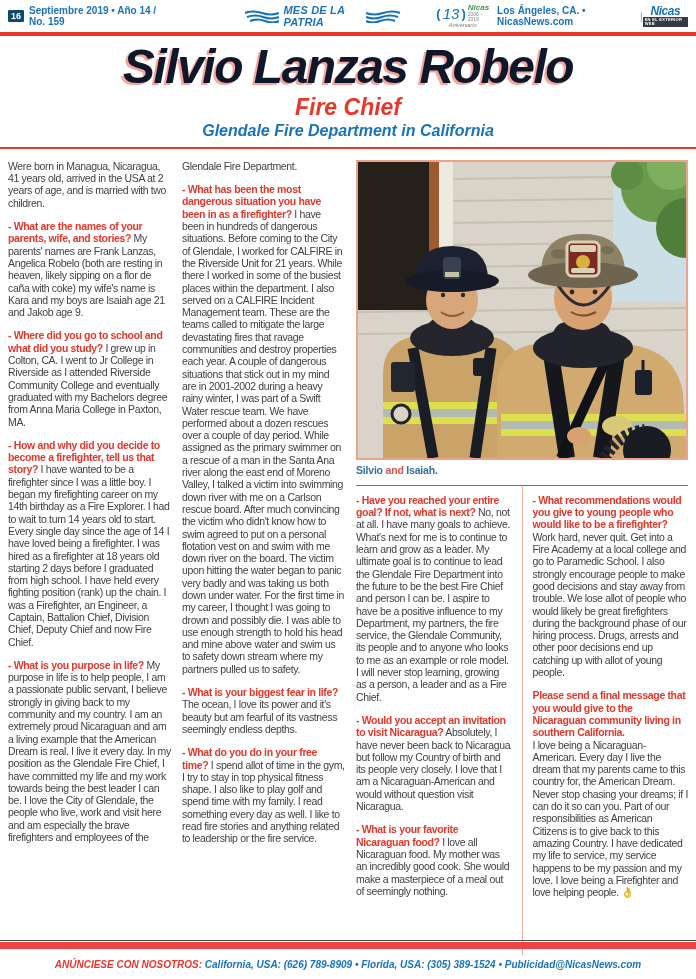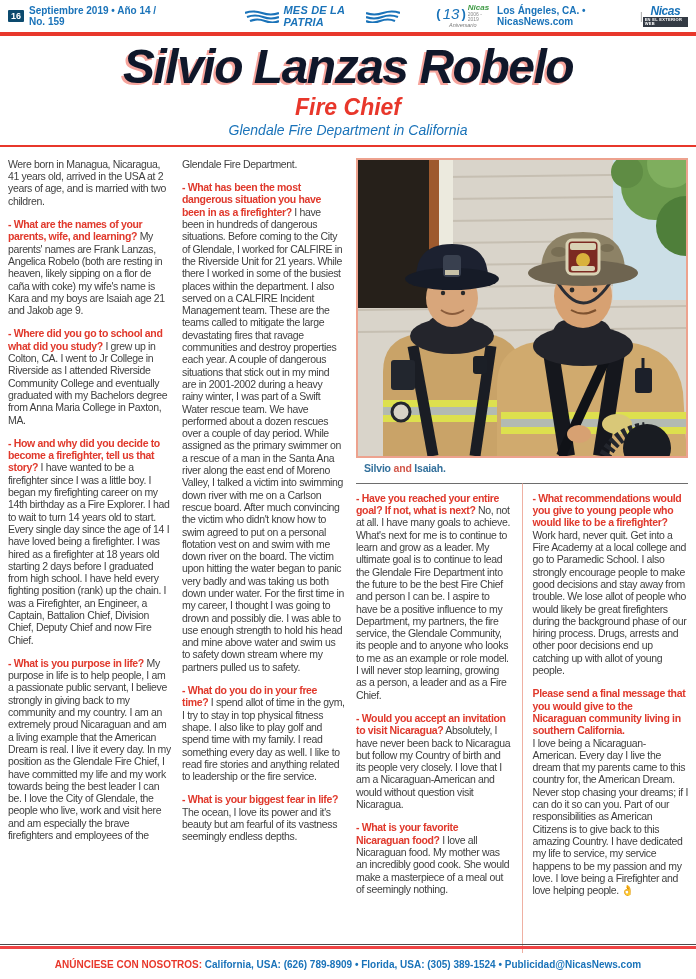--- a/index.html
+++ b/index.html
@@ -35,44 +35,44 @@
   .brand-sub{font-size:4px;background:#333a44;color:#fff;padding:1px 2px;letter-spacing:0.3px;}
   .pipe{color:#999;font-weight:normal;}
   
   .title-wrap{text-align:center;padding:6px 0 2px;}
   .title-name{
     font-size:48px;font-weight:bold;font-style:italic;color:#0f172a;
     letter-spacing:-1.5px;line-height:1.05;margin:0;
     text-shadow:-2.5px 2px 0 rgba(238,90,75,0.55);
   }
   .title-role{font-size:23px;font-weight:bold;font-style:italic;color:#e8372b;margin:2px 0 0;}
-  .title-org{font-size:14px;font-weight:normal;font-style:italic;color:#1a73b9;margin:1px 16px 0;}
+  .title-org{font-size:16px;font-weight:bold;font-style:italic;color:#1a73b9;margin:1px 16px 0;}
   .title-rule{height:2px;background:#e8372b;margin:7px 0 9px;}
   
   .body-row{display:flex;gap:11px;padding:0 8px;height:795px;overflow:hidden;}
   .col{width:163px;flex:none;font-size:10.5px;line-height:12.3px;letter-spacing:-0.35px;overflow:hidden;}
   .blk{margin:0 0 11px;}
   .q{color:#e0392c;font-weight:bold;}
   .a{color:#3f3f3f;}
   .q.standalone{display:block;}
   .col-right{flex:1;display:flex;flex-direction:column;overflow:hidden;}
   .photo-box{border:2px solid #eda28e;height:296px;flex:none;background:#d9d4ca;}
   .photo-box svg{display:block;width:100%;height:100%;}
-  .caption{margin:4px 8px 9px;font-size:10.5px;font-weight:bold;letter-spacing:-0.2px;}
+  .caption{margin:4px 0 9px;font-size:10.5px;font-weight:bold;letter-spacing:-0.2px;}
   .cap-name{color:#34719c;}
   .cap-conj{color:#d2574a;}
   .subcols{display:flex;flex:1;overflow:hidden;}
   .subcol{flex:1;border-top:1px solid #6d6d6d;padding-top:8px;
           font-size:10.5px;line-height:12.3px;letter-spacing:-0.35px;overflow:hidden;}
   .subcol.first{padding-right:10px;}
   .subcol.second{border-left:1px solid #efb0a2;padding-left:10px;}
   .emoji{color:#e8702b;}
   
   .footer{position:absolute;left:0;right:0;bottom:0;border-top:1px solid #4a4a4a;}
-  .footer-inner{border-top:3px solid #ef4444;margin-top:1px;text-align:center;padding:5px 0 7px;}
+  .footer-inner{border-top:7px solid #ef4444;margin-top:1px;text-align:center;padding:5px 0 7px;font-style:italic;}
   .footer-label{color:#e8372b;font-weight:bold;font-size:10px;}
   .footer-contacts{color:#1a73b9;font-weight:bold;font-size:10px;}
   .wave-icon svg{display:block;}
 </style>
 </head>
 <body>
 
 <div class="page">
 
   <div class="masthead">
@@ -128,21 +128,21 @@
     <div class="title-role">Fire Chief</div>
     <div class="title-org">Glendale Fire Department in California</div>
     <div class="title-rule"></div>
   </div>
 
   <div class="body-row">
 
     <div class="col">
       <p class="blk"><span class="a">Were born in Managua, Nicaragua, 41 years old, arrived in the USA at 2 years of age, and is married with two children.</span></p>
       <p class="blk">
-        <span class="q">- What are the names of your parents, wife, and learning?</span>
+        <span class="q">- What are the names of your parents, wife, and stories?</span>
         <span class="a">My parents' names are Frank Lanzas, Angelica Robelo (both are resting in heaven, likely sipping on a flor de caña with coke) my wife's name is Kara and my boys are Isaiah age 21 and Jakob age 9.</span>
       </p>
       <p class="blk">
         <span class="q">- Where did you go to school and what did you study?</span>
         <span class="a">I grew up in Colton, CA. I went to Jr College in Riverside as I attended Riverside Community College and eventually graduated with my Bachelors degree from Anna Maria College in Paxton, MA.</span>
       </p>
       <p class="blk">
         <span class="q">- How and why did you decide to become a firefighter, tell us that story?</span>
         <span class="a">I have wanted to be a firefighter since I was a little boy. I began my firefighting career on my 14th birthday as a Fire Explorer. I had to wait to turn 14 years old to start. Every single day since the age of 14 I have loved being a firefighter. I was hired as a firefighter at 18 years old starting 2 days before I graduated from high school. I have held every fighting position (rank) up the chain. I was a Firefighter, an Engineer, a Captain, Battalion Chief, Division Chief, Deputy Chief and now Fire Chief.</span>
       </p>
@@ -152,26 +152,26 @@
       </p>
     </div>
 
     <div class="col">
       <p class="blk"><span class="a">Glendale Fire Department.</span></p>
       <p class="blk">
         <span class="q">- What has been the most dangerous situation you have been in as a firefighter?</span>
         <span class="a">I have been in hundreds of dangerous situations. Before coming to the City of Glendale, I worked for CALFIRE in the Riverside Unit for 21 years. While there I worked in some of the busiest places within the department. I also served on a CALFIRE Incident Management team. These are the teams called to mitigate the large devastating fires that ravage communities and destroy properties each year. A couple of dangerous situations that stick out in my mind are in 2001-2002 during a heavy rainy winter, I was part of a Swift Water rescue team. We have performed about a dozen rescues over a couple of day period. While assigned as the primary swimmer on a rescue of a man in the Santa Ana river along the east end of Moreno Valley, I talked a victim into swimming down river with me on a Carlson rescue board. After much convincing the victim who didn't know how to swim agreed to put on a personal flotation vest on and swim with me down river on the board. The victim upon hitting the water began to panic very badly and was taking us both down under water. For the first time in my career, I thought I was going to drown and possibly die. I was able to use enough strength to hold his head and mine above water and swim us to safety down stream where my partners pulled us to safety.</span>
       </p>
       <p class="blk">
+        <span class="q">- What is your biggest fear in life?</span>
+        <span class="a">The ocean, I love its power and it's beauty but am fearful of its vastness seemingly endless depths.</span>
+      </p>
+      <p class="blk">
         <span class="q">- What do you do in your free time?</span>
         <span class="a">I spend allot of time in the gym, I try to stay in top physical fitness shape. I also like to play golf and spend time with my family. I read something every day as well. I like to read fire stories and anything related to leadership or the fire service.</span>
-      </p>
-      <p class="blk">
-        <span class="q">- What is your biggest fear in life?</span>
-        <span class="a">The ocean, I love its power and it's beauty but am fearful of its vastness seemingly endless depths.</span>
       </p>
     </div>
 
     <div class="col-right">
       <div class="photo-box">
         <svg viewBox="0 0 334 296" preserveAspectRatio="xMidYMid slice">
           <rect width="334" height="296" fill="#d9d4ca"></rect>
           <g stroke="#c6bfb2" stroke-width="2">
             <line x1="0" y1="18" x2="334" y2="14"></line>
               <line x1="0" y1="40" x2="334" y2="36"></line>

